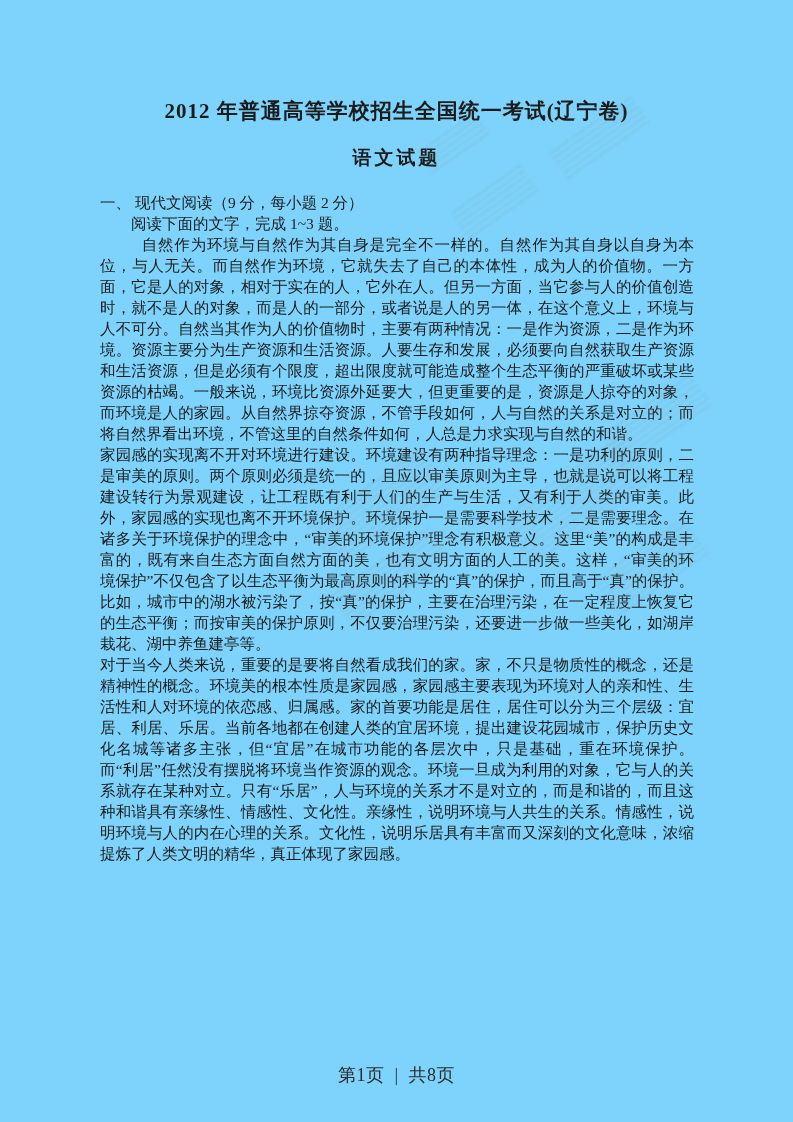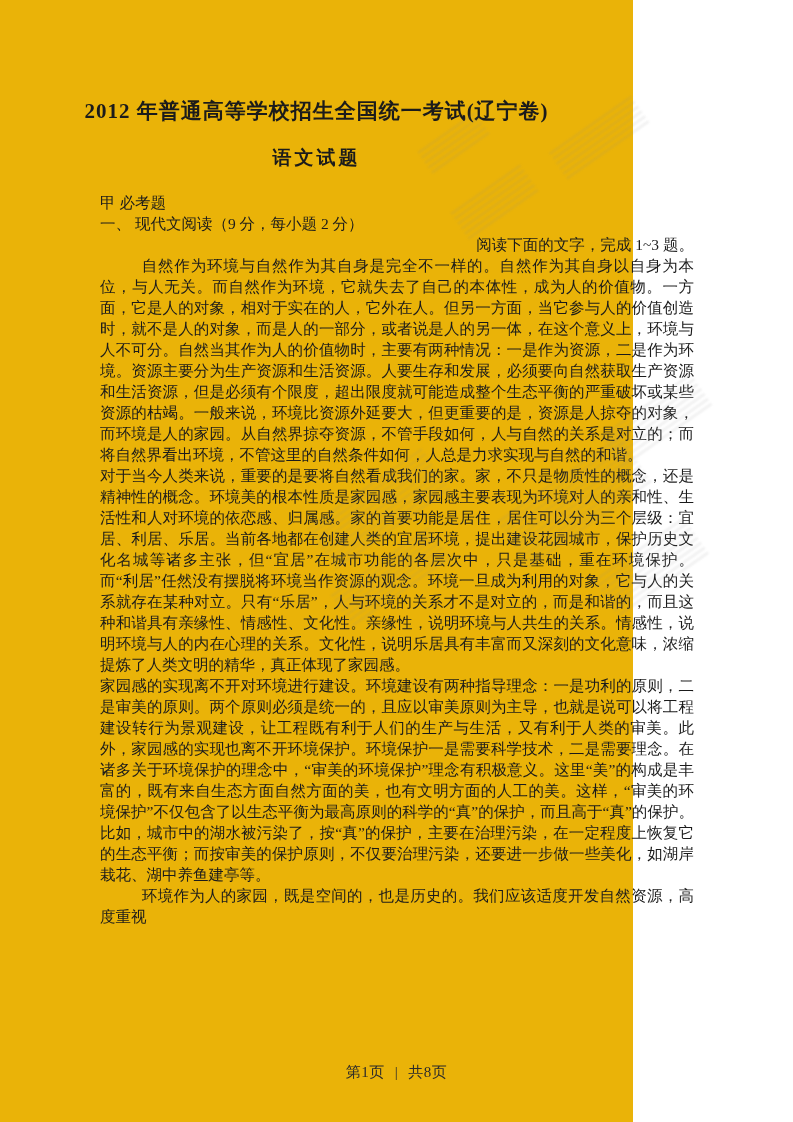--- a/index.html
+++ b/index.html
@@ -6,22 +6,22 @@
   body {
     width: 793px; height: 1122px;
     background: #ffffff;
     font-family: "Liberation Serif", "DejaVu Serif", serif;
     color: #1b1b1b;
     position: relative;
     overflow: hidden;
   }
   .page {
     position: relative;
-    width: 633px; height: 1122px;
-    background: #eab308;
+    width: 793px; height: 1122px;
+    background: #7dd3fc;
   }
   .doc-title {
     margin: 0;
     padding-top: 97px;
     text-align: center;
     font-size: 21px;
     line-height: 28px;
     font-weight: bold;
     letter-spacing: 1px;
   }
@@ -35,29 +35,29 @@
   }
   .content {
     margin: 21px 0 0 100px;
     width: 594px;
     font-size: 15.5px;
     line-height: 21px;
     text-align: justify;
   }
   .content p { margin: 0; }
   .notice-item { text-align: justify; }
-  .indent-2 { text-indent: 2em; text-align: right; }
+  .indent-2 { text-indent: 2em; text-align: left; }
   .para-indent { text-indent: 2.7em; }
   .heading-line { text-align: left; }
   .footer {
     position: absolute;
     left: 0; top: 1063px;
     width: 793px;
     text-align: center;
-    font-size: 15px;
+    font-size: 18px;
     color: #2b2b2b;
     letter-spacing: 0.5px;
   }
   .footer span { margin: 0 5px; }
   
   .watermark {
     position: absolute;
     transform: rotate(-35deg);
     background: repeating-linear-gradient(
       0deg,
@@ -89,29 +89,27 @@
   <div class="watermark wm5"></div>
   <div class="watermark wm6"></div>
   <div class="watermark wm7"></div>
   <div class="watermark wm8"></div>
 
   <h1 class="doc-title">2012 年普通高等学校招生全国统一考试(辽宁卷)</h1>
   <h2 class="doc-subtitle">语文试题</h2>
 
   <div class="content">
 
-    <p class="heading-line">甲 必考题</p>
     <p class="heading-line">一、 现代文阅读（9 分，每小题 2 分）</p>
     <p class="indent-2">阅读下面的文字，完成 1~3 题。</p>
 
     <div>
       <p class="para-indent">自然作为环境与自然作为其自身是完全不一样的。自然作为其自身以自身为本位，与人无关。而自然作为环境，它就失去了自己的本体性，成为人的价值物。一方面，它是人的对象，相对于实在的人，它外在人。但另一方面，当它参与人的价值创造时，就不是人的对象，而是人的一部分，或者说是人的另一体，在这个意义上，环境与人不可分。自然当其作为人的价值物时，主要有两种情况：一是作为资源，二是作为环境。资源主要分为生产资源和生活资源。人要生存和发展，必须要向自然获取生产资源和生活资源，但是必须有个限度，超出限度就可能造成整个生态平衡的严重破坏或某些资源的枯竭。一般来说，环境比资源外延要大，但更重要的是，资源是人掠夺的对象，而环境是人的家园。从自然界掠夺资源，不管手段如何，人与自然的关系是对立的；而将自然界看出环境，不管这里的自然条件如何，人总是力求实现与自然的和谐。</p>
+      <p>家园感的实现离不开对环境进行建设。环境建设有两种指导理念：一是功利的原则，二是审美的原则。两个原则必须是统一的，且应以审美原则为主导，也就是说可以将工程建设转行为景观建设，让工程既有利于人们的生产与生活，又有利于人类的审美。此外，家园感的实现也离不开环境保护。环境保护一是需要科学技术，二是需要理念。在诸多关于环境保护的理念中，“审美的环境保护”理念有积极意义。这里“美”的构成是丰富的，既有来自生态方面自然方面的美，也有文明方面的人工的美。这样，“审美的环境保护”不仅包含了以生态平衡为最高原则的科学的“真”的保护，而且高于“真”的保护。比如，城市中的湖水被污染了，按“真”的保护，主要在治理污染，在一定程度上恢复它的生态平衡；而按审美的保护原则，不仅要治理污染，还要进一步做一些美化，如湖岸栽花、湖中养鱼建亭等。</p>
       <p>对于当今人类来说，重要的是要将自然看成我们的家。家，不只是物质性的概念，还是精神性的概念。环境美的根本性质是家园感，家园感主要表现为环境对人的亲和性、生活性和人对环境的依恋感、归属感。家的首要功能是居住，居住可以分为三个层级：宜居、利居、乐居。当前各地都在创建人类的宜居环境，提出建设花园城市，保护历史文化名城等诸多主张，但“宜居”在城市功能的各层次中，只是基础，重在环境保护。而“利居”任然没有摆脱将环境当作资源的观念。环境一旦成为利用的对象，它与人的关系就存在某种对立。只有“乐居”，人与环境的关系才不是对立的，而是和谐的，而且这种和谐具有亲缘性、情感性、文化性。亲缘性，说明环境与人共生的关系。情感性，说明环境与人的内在心理的关系。文化性，说明乐居具有丰富而又深刻的文化意味，浓缩提炼了人类文明的精华，真正体现了家园感。</p>
-      <p>家园感的实现离不开对环境进行建设。环境建设有两种指导理念：一是功利的原则，二是审美的原则。两个原则必须是统一的，且应以审美原则为主导，也就是说可以将工程建设转行为景观建设，让工程既有利于人们的生产与生活，又有利于人类的审美。此外，家园感的实现也离不开环境保护。环境保护一是需要科学技术，二是需要理念。在诸多关于环境保护的理念中，“审美的环境保护”理念有积极意义。这里“美”的构成是丰富的，既有来自生态方面自然方面的美，也有文明方面的人工的美。这样，“审美的环境保护”不仅包含了以生态平衡为最高原则的科学的“真”的保护，而且高于“真”的保护。比如，城市中的湖水被污染了，按“真”的保护，主要在治理污染，在一定程度上恢复它的生态平衡；而按审美的保护原则，不仅要治理污染，还要进一步做一些美化，如湖岸栽花、湖中养鱼建亭等。</p>
-      <p class="para-indent">环境作为人的家园，既是空间的，也是历史的。我们应该适度开发自然资源，高度重视</p>
     </div>
   </div>
 
   <div class="footer">
     <span>第1页</span><span>|</span><span>共8页</span>
   </div>
 
 </div>
 
 </body></html>

